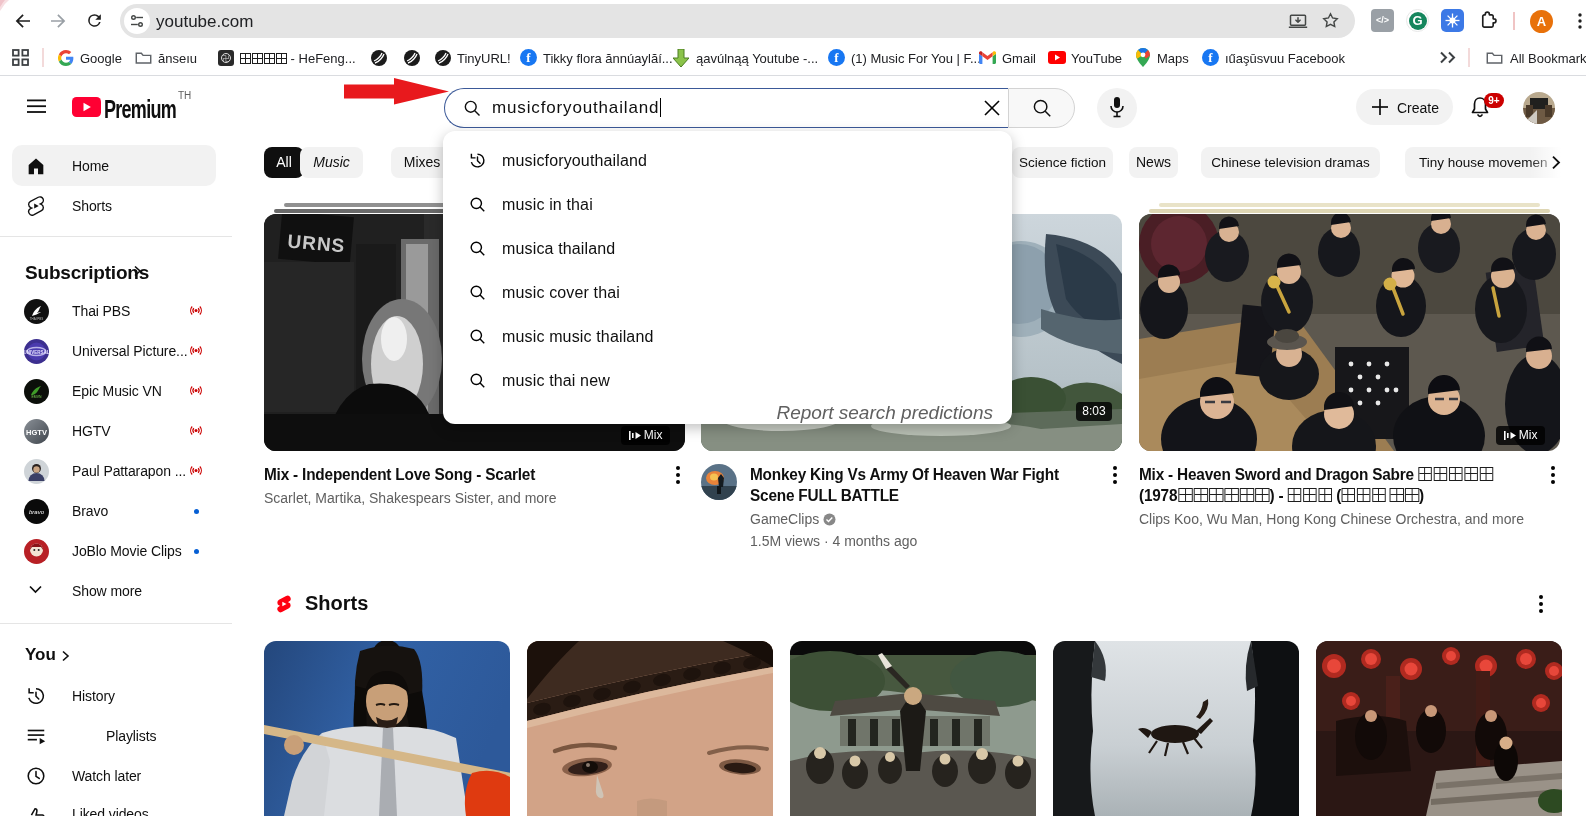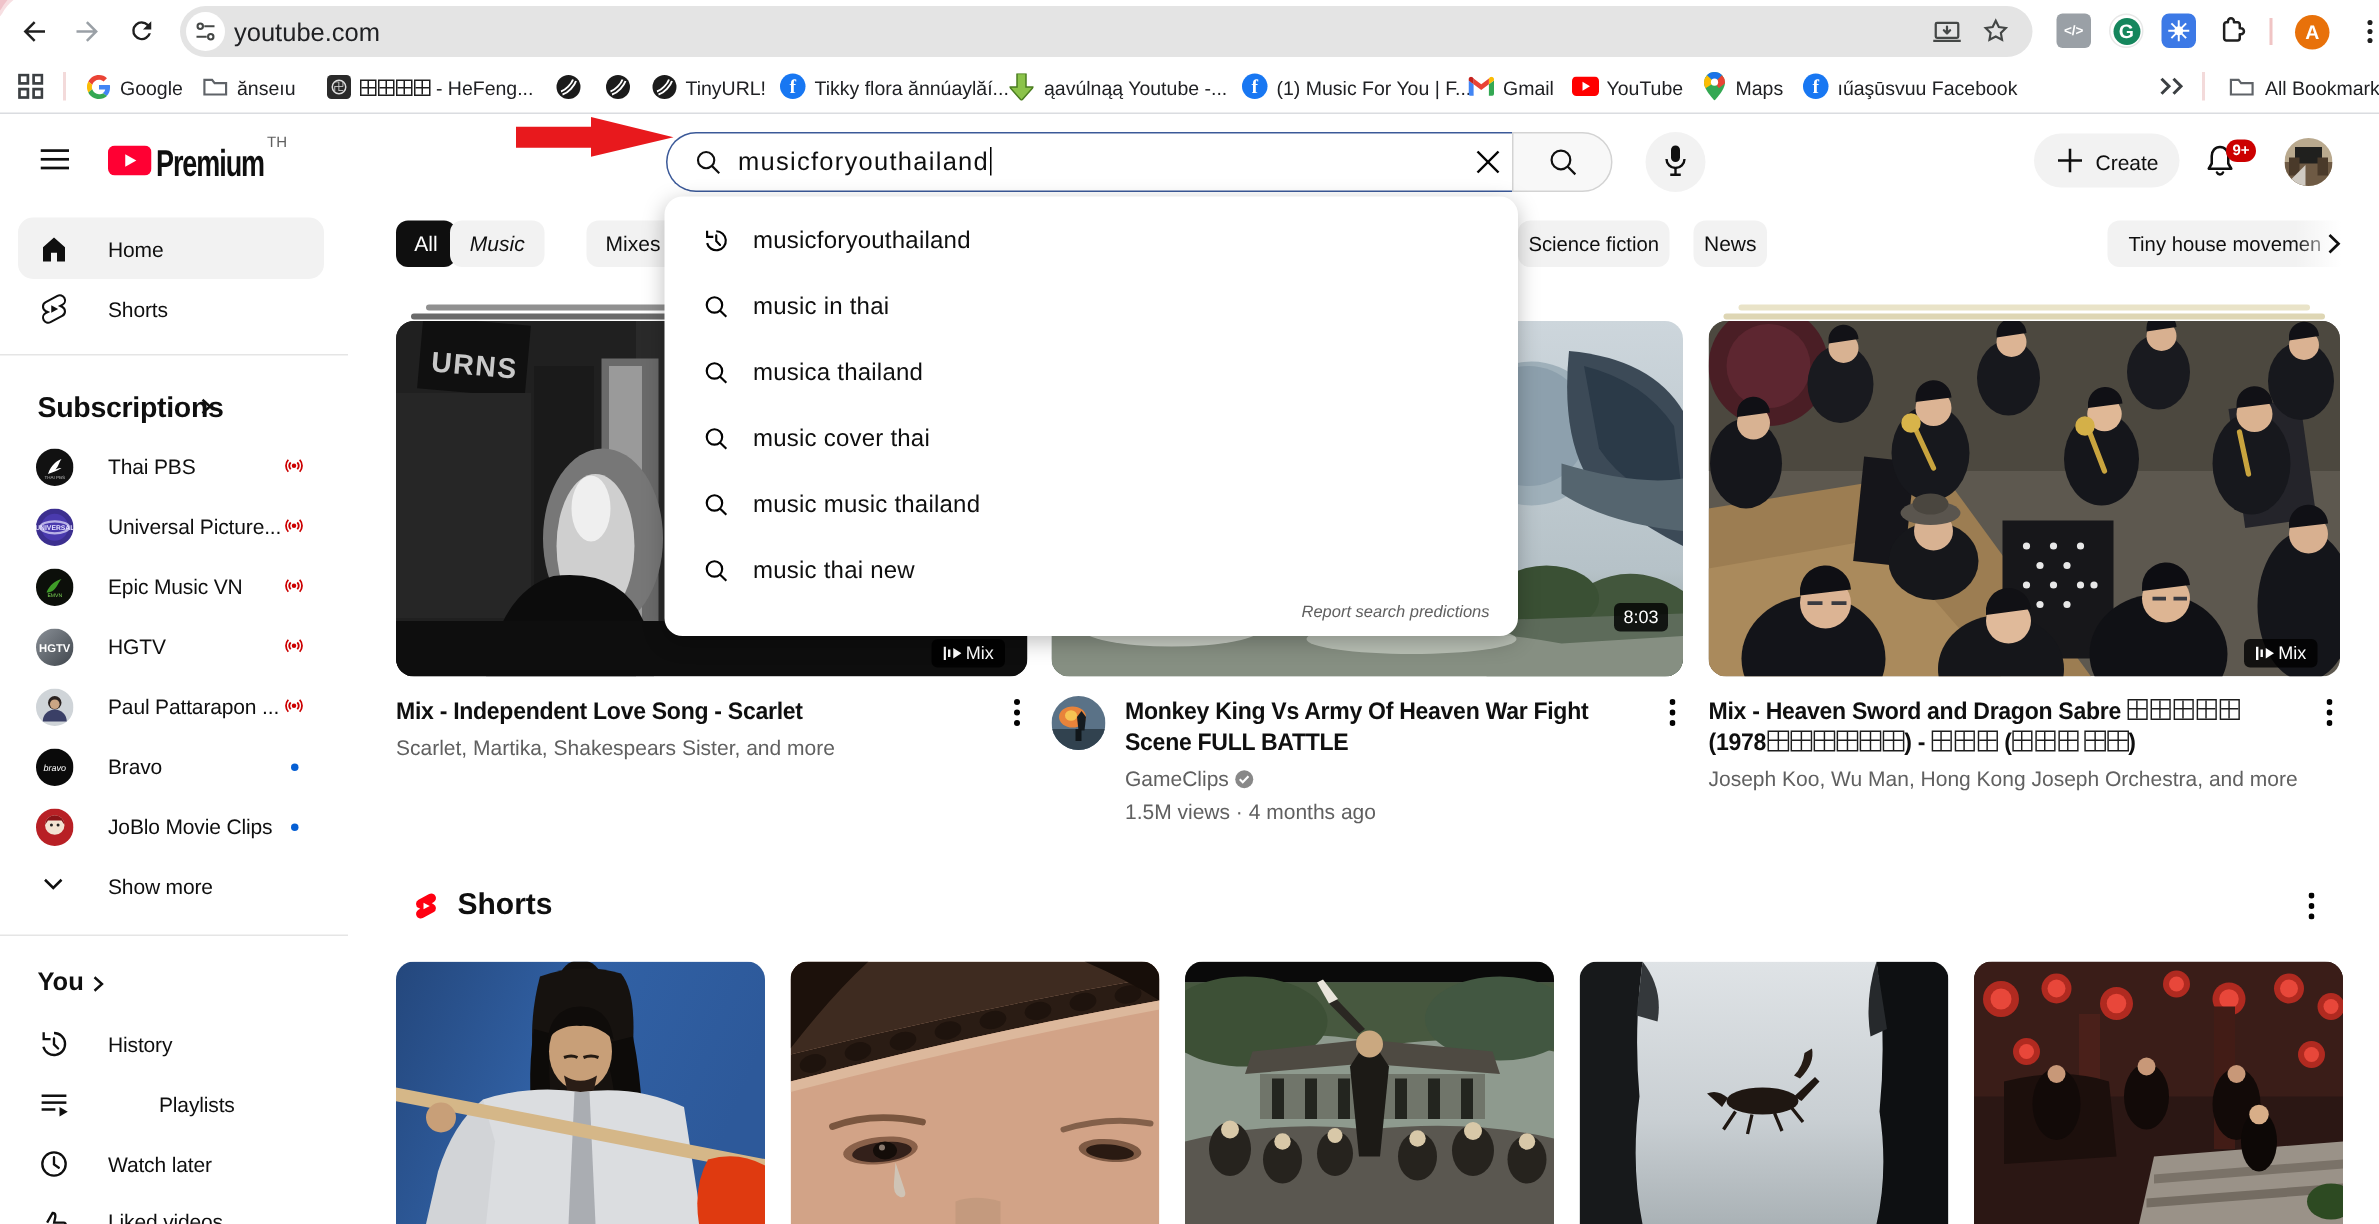--- a/index.html
+++ b/index.html
@@ -417,20 +417,21 @@
 <div class="srow" style="top:806px;">Liked videos</div>
 
 <style>
 .chip{position:absolute;top:147px;height:31px;border-radius:8px;background:#f2f2f2;color:#0f0f0f;font-size:14px;font-weight:500;line-height:31px;text-align:center;white-space:nowrap;}
 </style>
 <div class="chip" style="left:264px;width:40px;background:#0f0f0f;color:#fff;">All</div>
 <div class="chip" style="left:300px;width:63px;font-style:italic;">Music</div>
 <div class="chip" style="left:391px;width:62px;">Mixes</div>
 <div class="chip" style="left:1012px;width:101px;font-size:13.5px;">Science fiction</div>
 <div class="chip" style="left:1129px;width:49px;">News</div>
+<div class="chip" style="left:1201px;width:179px;font-size:13.5px;">Chinese television dramas</div>
 <div class="chip" style="left:1405px;width:181px;text-align:left;padding-left:14px;font-size:13.5px;">Tiny house movemen</div>
 <div class="abs" style="left:1530px;top:145px;width:56px;height:36px;background:linear-gradient(90deg,rgba(255,255,255,0),#fff 55%);"></div>
 <svg class="abs" style="left:1551px;top:155px;" width="10" height="15" viewBox="0 0 10 15" fill="none" stroke="#0f0f0f" stroke-width="1.8">
       <path d="M2 1.7l6 5.8-6 5.8"></path>
     </svg>
 
 <style>
 .vtitle{position:absolute;font-size:16px;font-weight:600;color:#0f0f0f;letter-spacing:-0.2px;line-height:21px;white-space:nowrap;transform:scaleX(0.96);transform-origin:0 0;}
 .vsub{position:absolute;font-size:14px;color:#606060;white-space:nowrap;}
 .dots3{position:absolute;width:4px;height:18px;}
@@ -620,21 +621,21 @@
 </div>
 <div class="badge" style="left:1496px;top:426px;width:49px;"><svg width="12" height="9" viewBox="0 0 12 9" style="vertical-align:-1px;">
         <g fill="#fff">
           <rect x="0" y="0" width="1.6" height="9"></rect>
           <rect x="3" y="2" width="1.6" height="5"></rect>
           <polygon points="6.5,1 12,4.5 6.5,8"></polygon>
         </g>
       </svg> Mix</div>
 <div class="vtitle" style="left:1139px;top:464px;">Mix - Heaven Sword and Dragon Sabre <span class="cjk" style="width:14.5px;height:14px;margin-right:1.5px;"></span><span class="cjk" style="width:14.5px;height:14px;margin-right:1.5px;"></span><span class="cjk" style="width:14.5px;height:14px;margin-right:1.5px;"></span><span class="cjk" style="width:14.5px;height:14px;margin-right:1.5px;"></span><span class="cjk" style="width:14.5px;height:14px;"></span></div>
 <div class="vtitle" style="left:1139px;top:485px;">(1978<span class="cjk" style="width:14.5px;height:14px;margin:0 1.5px;"></span><span class="cjk" style="width:14.5px;height:14px;margin-right:1.5px;"></span><span class="cjk" style="width:14.5px;height:14px;margin-right:1.5px;"></span><span class="cjk" style="width:14.5px;height:14px;margin-right:1.5px;"></span><span class="cjk" style="width:14.5px;height:14px;margin-right:1.5px;"></span><span class="cjk" style="width:14.5px;height:14px;"></span>) - <span class="cjk" style="width:14.5px;height:14px;margin-right:1.5px;"></span><span class="cjk" style="width:14.5px;height:14px;margin-right:1.5px;"></span><span class="cjk" style="width:14.5px;height:14px;"></span> (<span class="cjk" style="width:14.5px;height:14px;margin-right:1.5px;"></span><span class="cjk" style="width:14.5px;height:14px;margin-right:1.5px;"></span><span class="cjk" style="width:14.5px;height:14px;margin-right:4px;"></span><span class="cjk" style="width:14.5px;height:14px;margin-right:1.5px;"></span><span class="cjk" style="width:14.5px;height:14px;"></span>)</div>
-<div class="vsub" style="left:1139px;top:511px;">Joseph Koo, Wu Man, Hong Kong Joseph Orchestra, and more</div>
+<div class="vsub" style="left:1139px;top:511px;">Clips Koo, Wu Man, Hong Kong Chinese Orchestra, and more</div>
 <svg class="dots3" style="left:1551px;top:466px;" viewBox="0 0 4 18">
       <g fill="#030303">
         <circle cx="2" cy="2" r="2"></circle>
         <circle cx="2" cy="9" r="2"></circle>
         <circle cx="2" cy="16" r="2"></circle>
       </g>
     </svg>
 
 <svg class="abs" style="left:274px;top:593px;" width="20" height="22" viewBox="0 0 24 24">
       <path d="M17.77,10.32l-1.2-.5L18,9.06a3.74,3.74,0,0,0-3.5-6.62L6,6.94a3.74,3.74,0,0,0,.23,6.74l1.2.49L5.95,14.93a3.75,3.75,0,0,0,3.5,6.63l8.5-4.5a3.74,3.74,0,0,0-.18-6.74Z" fill="#f01"></path>
@@ -856,15 +857,15 @@
 <svg class="sicon" style="top:327px;" width="19" height="19" viewBox="0 0 24 24" fill="none" stroke="#030303" stroke-width="1.8">
       <circle cx="10.5" cy="10.5" r="6.5"></circle>
       <line x1="15.3" y1="15.3" x2="20.5" y2="20.5"></line>
     </svg>
 <div class="sugg" style="top:328px;">music music thailand</div>
 <svg class="sicon" style="top:371px;" width="19" height="19" viewBox="0 0 24 24" fill="none" stroke="#030303" stroke-width="1.8">
       <circle cx="10.5" cy="10.5" r="6.5"></circle>
       <line x1="15.3" y1="15.3" x2="20.5" y2="20.5"></line>
     </svg>
 <div class="sugg" style="top:372px;">music thai new</div>
-<div class="abs" style="left:760px;top:402px;width:233px;font-size:11px;font-style:italic;color:#606060;text-align:right;white-space:nowrap;">Report search predictions</div>
+<div class="abs" style="left:760px;top:402px;width:233px;font-size:19px;font-style:italic;color:#606060;text-align:right;white-space:nowrap;">Report search predictions</div>
 
 </div>
 
 </body></html>

